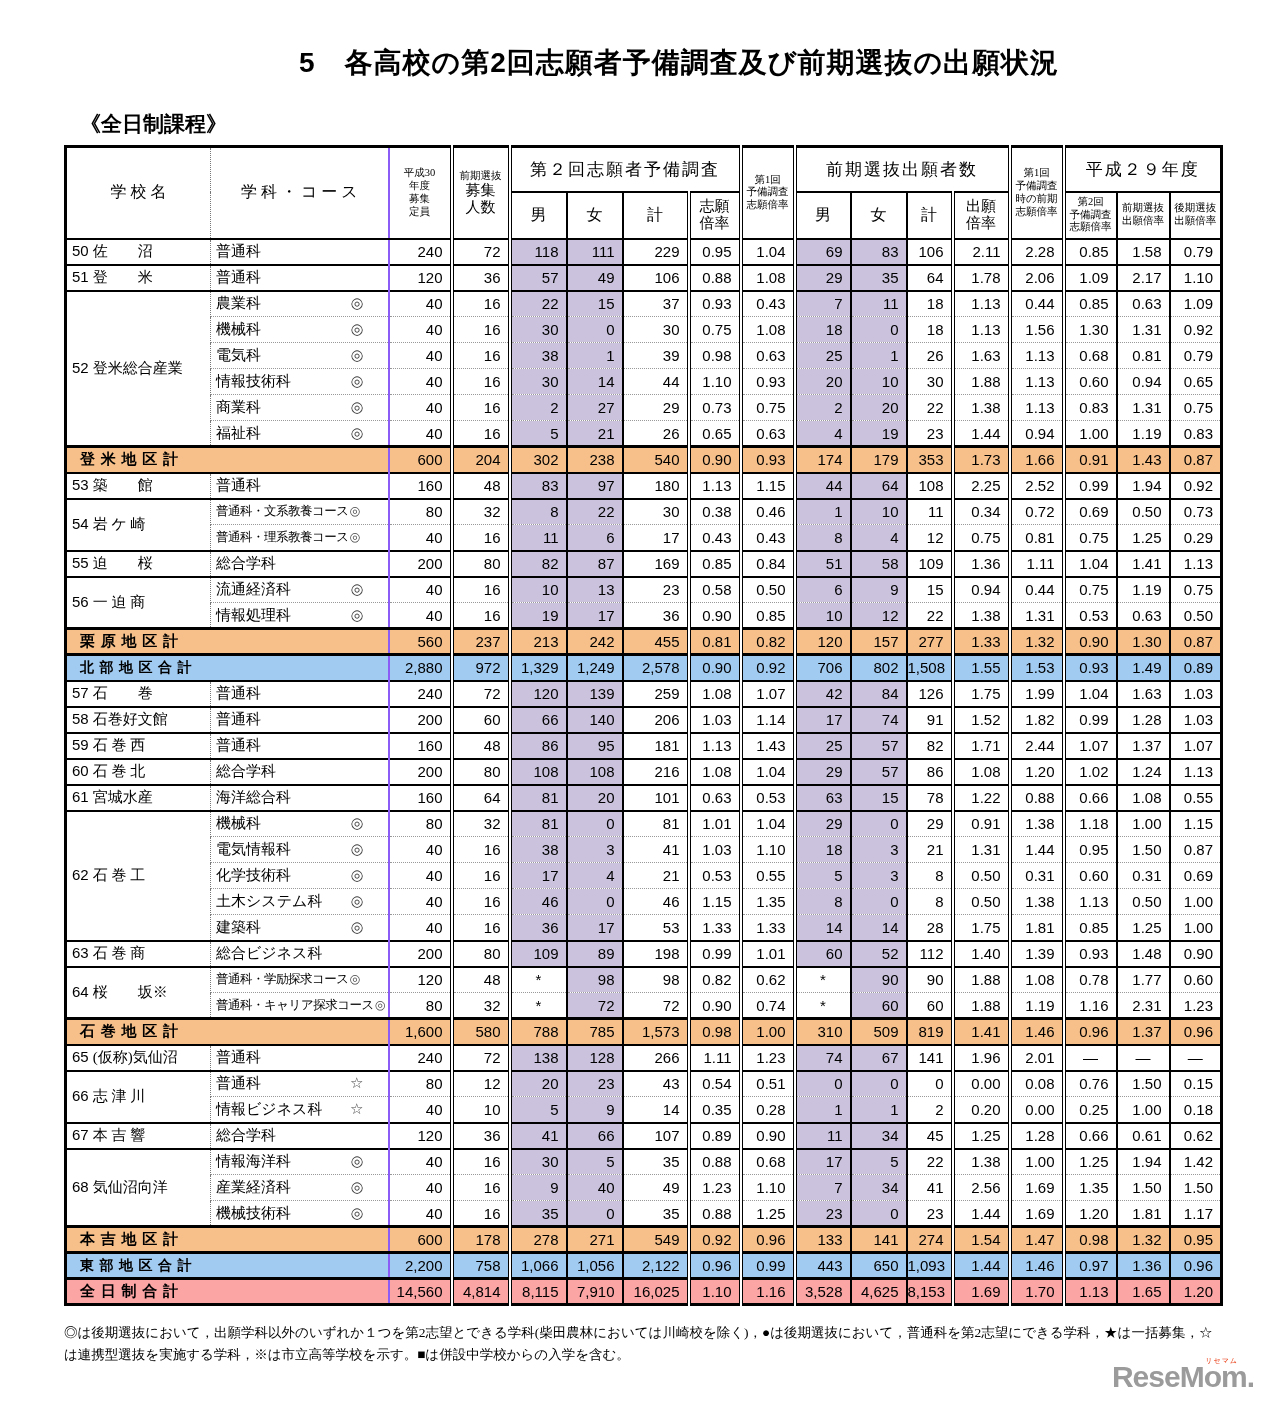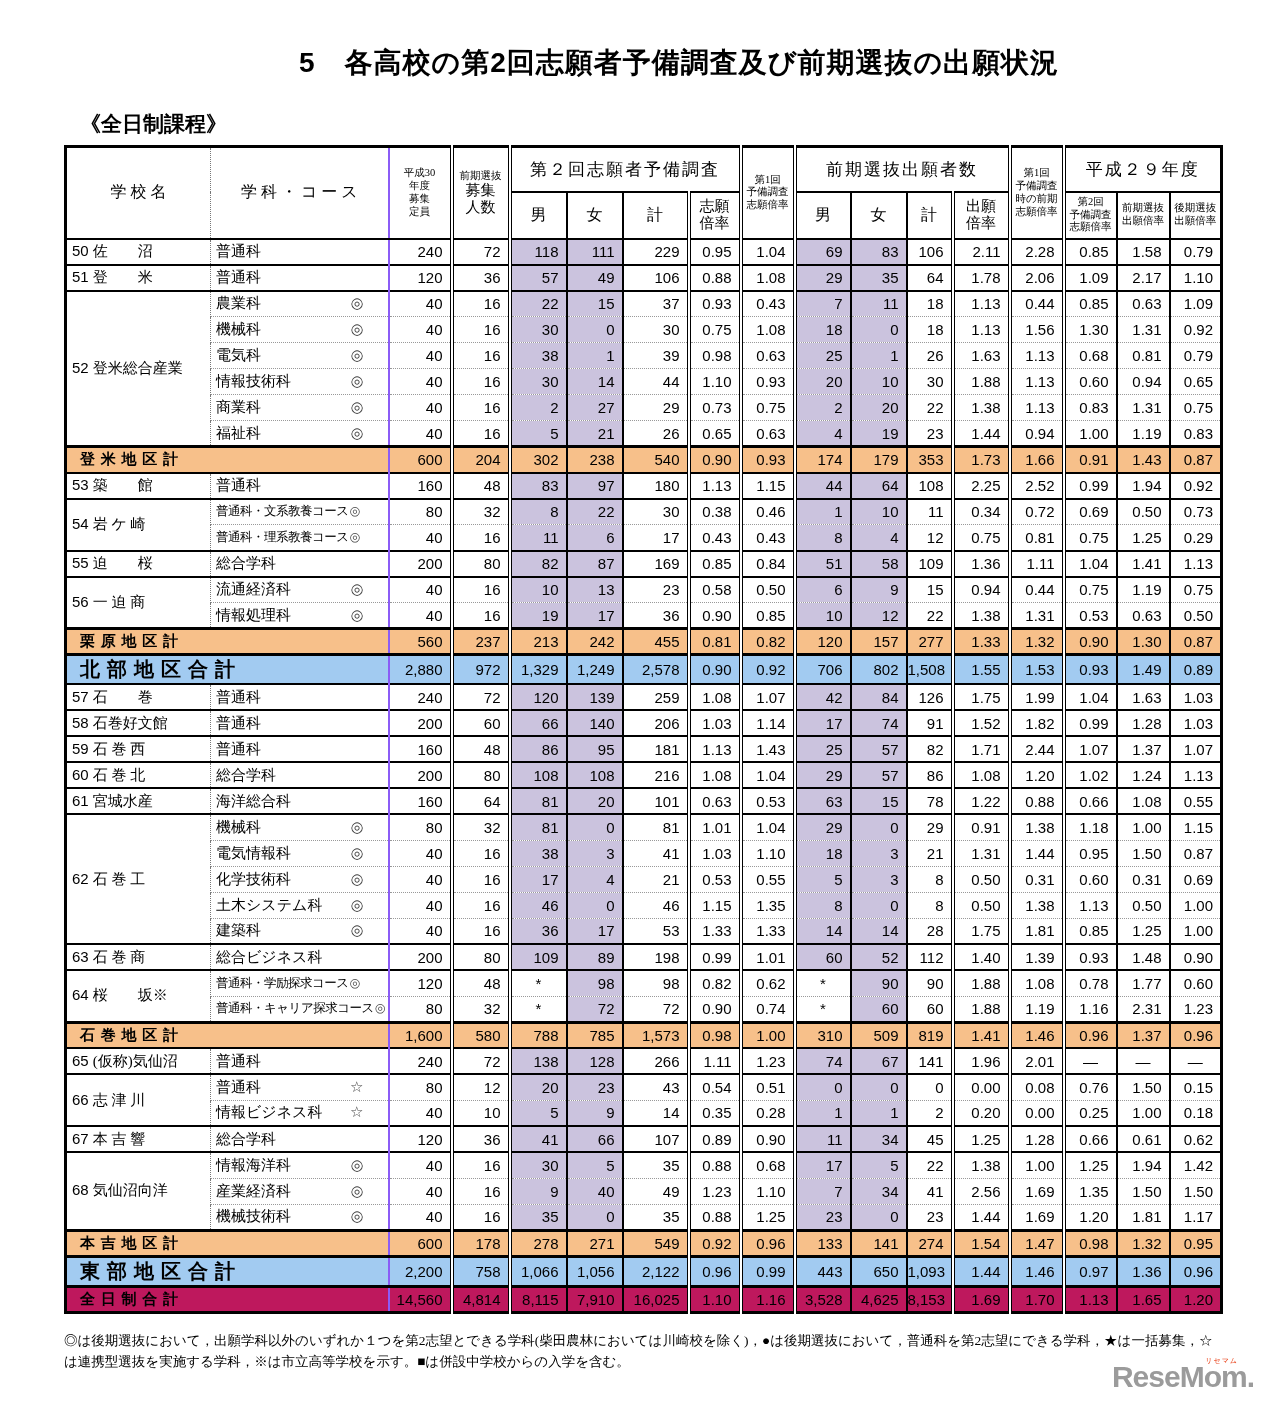--- a/index.html
+++ b/index.html
@@ -38,24 +38,24 @@
   .c-course{text-align:left;padding-left:5px;white-space:nowrap;}
   .c-course .crs{display:inline-block;}
   .c-course .mk{float:right;margin-right:24px;color:#444;}
   .c-course .mk-in{margin-left:1px;color:#444;}
   .c-course.compact{font-size:12.5px;letter-spacing:-0.5px;}
   .c-v{font-family:"Liberation Sans",sans-serif;text-align:right;padding-right:7px;}
   .c-v.ctr{text-align:center;padding-right:0;}
   .hi{background:#cbc3de;}
   tr.r-district td{background:#f7c08a;}
   tr.r-region td{background:#a2cbf1;}
-  tr.r-grand td{background:#be185d;}
+  tr.r-grand td{background:#fca5a5;}
   .c-label{text-align:left;padding-left:13px;font-weight:bold;letter-spacing:1px;
            font-size:15px;}
-  tr.r-region .c-label{font-size:20px;}
+  tr.r-region .c-label{font-size:14px;}
   
   .footnote{width:1155px;margin:16px 0 0 64px;font-size:13.5px;line-height:1.6;}
   
   .logo{position:absolute;right:26px;top:1360px;font-family:"Liberation Sans",sans-serif;
         font-weight:bold;font-size:30px;color:#9b9b9b;letter-spacing:-1px;}
   .logo .ruby{position:absolute;top:-4px;right:16px;font-size:7px;color:#e8380d;
               letter-spacing:1px;font-weight:normal;}
 </style>
 </head>
 <body>

